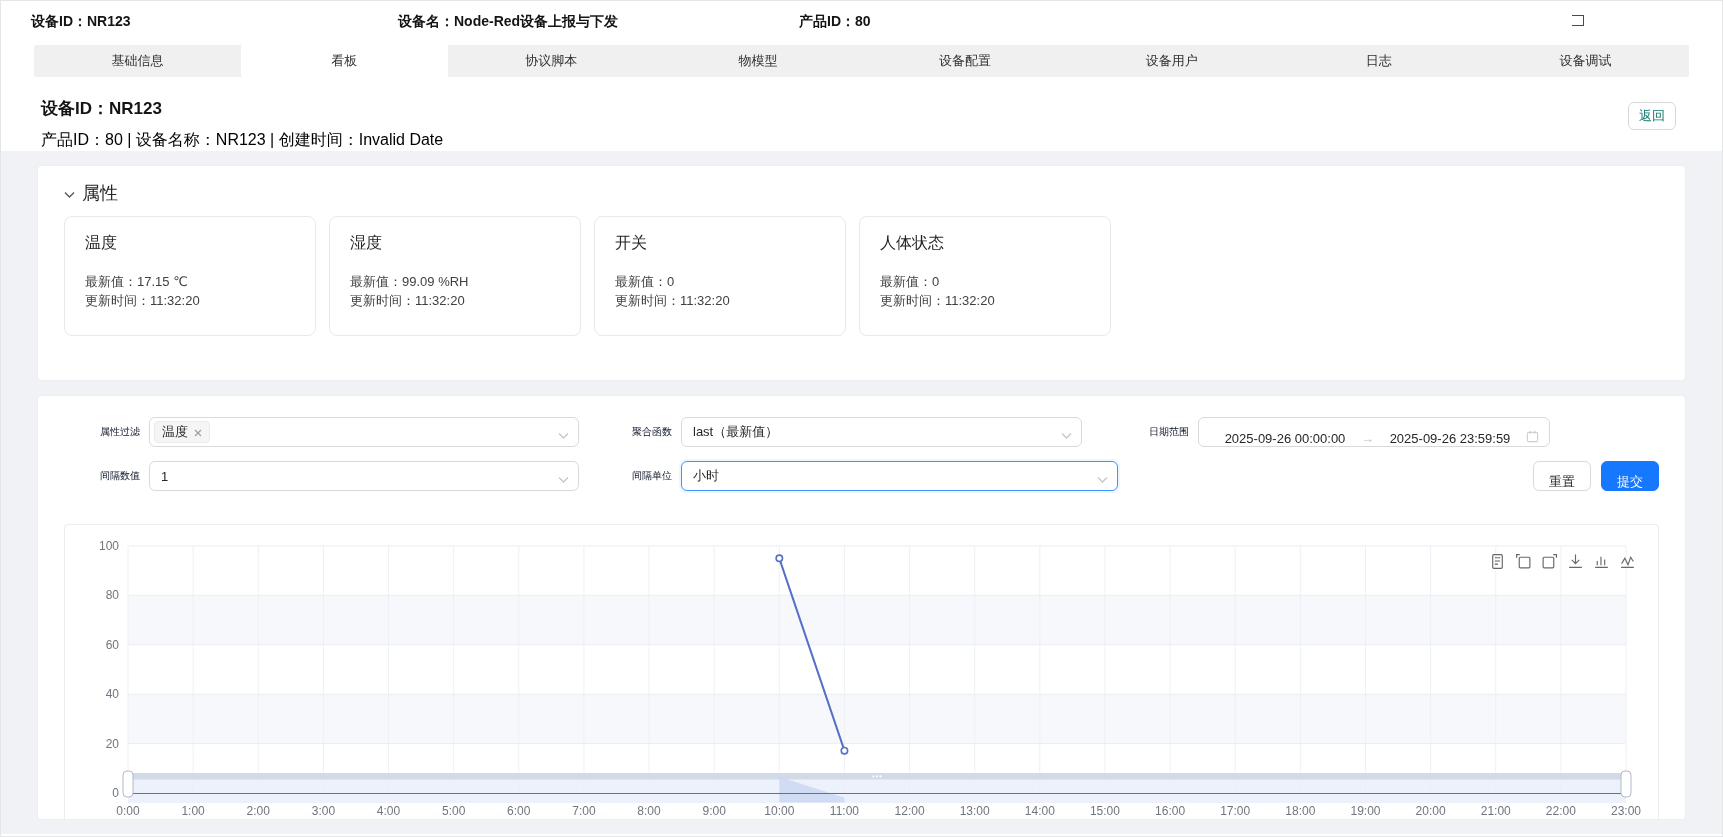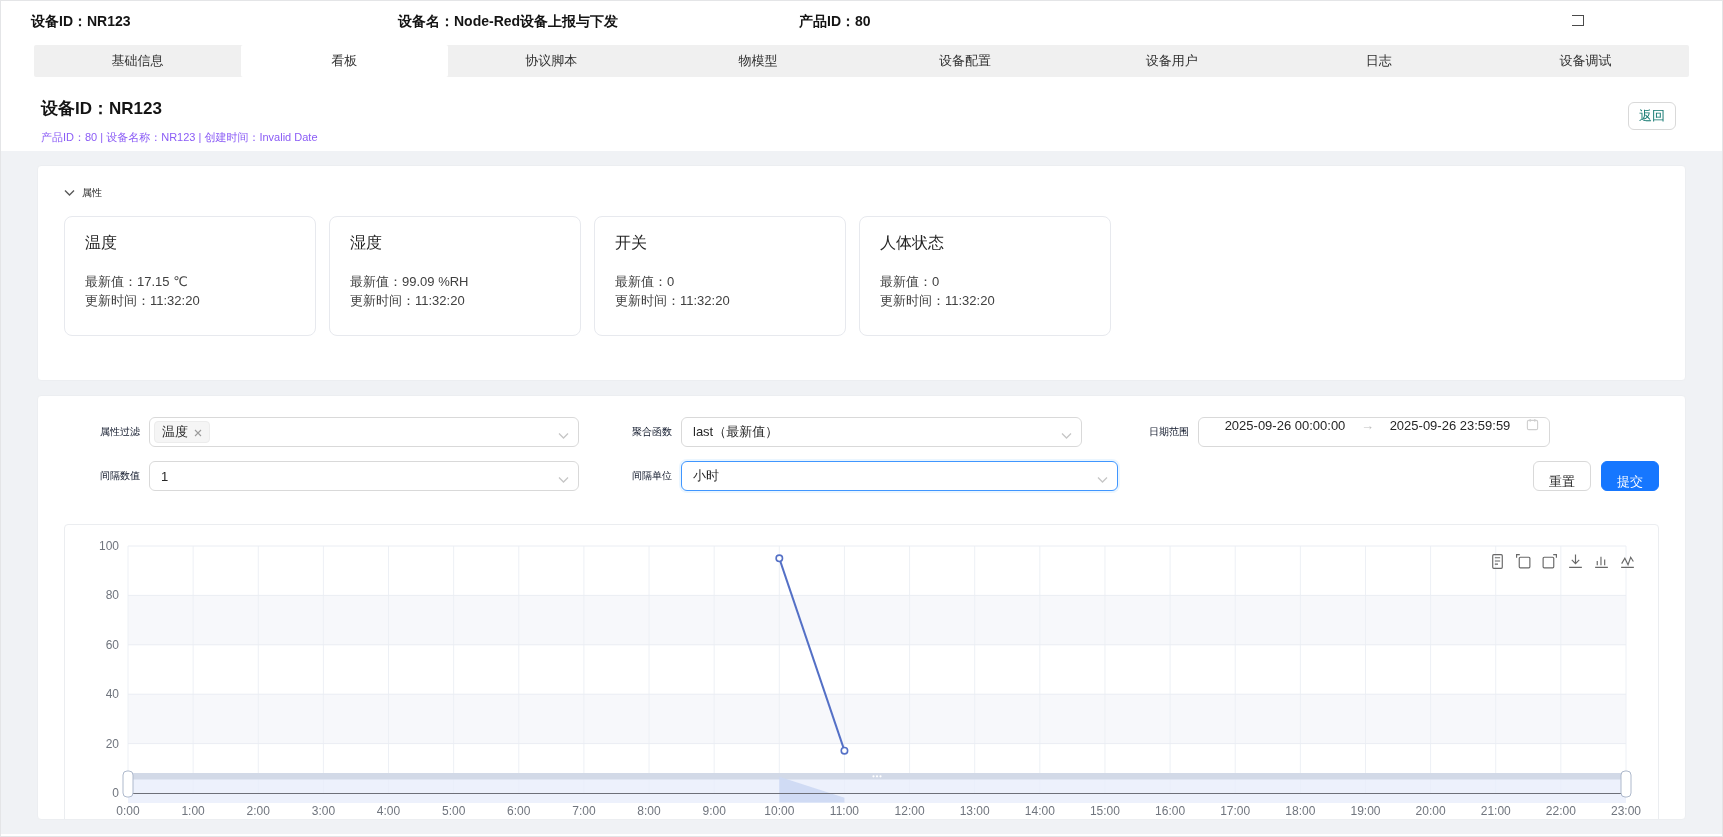--- a/index.html
+++ b/index.html
@@ -14,49 +14,49 @@
   .win-icon{position:absolute;left:1571px;top:14px;width:12px;height:11px;border:1.6px solid #4a4a4a;border-left:none;cursor:pointer}
 
   
   .tabbar{margin:4px 33px 0;height:32px;background:#f0f0f0;display:flex;border-radius:2px}
   .tab{flex:1;display:flex;align-items:center;justify-content:center;font-size:13px;color:#303030;cursor:pointer;white-space:nowrap}
   .tab.active{background:#fff;border-radius:2px}
 
   
   .page-head{background:#fff;padding:20px 0 0 40px;height:74px;position:relative}
   .page-title{font-size:17px;font-weight:700;color:#141414}
-  .page-sub{margin-top:10px;font-size:11px;color:#8b5cf6}
+  .page-sub{margin-top:10px;font-size:16px;color:#000000}
   .back-btn{position:absolute;right:46px;top:25px;width:48px;height:28px;background:#fff;border:1px solid #d9d9d9;border-radius:6px;font-size:13px;color:#0f766e;cursor:pointer;font-family:inherit}
 
   
   .content{background:#f0f2f5;height:683px;padding:14px 36px;display:flex;flex-direction:column;gap:14px}
   .card{background:#fff;border:1px solid #eceef1;border-radius:4px}
   .props-card{padding:10px 26px 26px;height:216px;flex:none}
-  .collapse-head{display:inline-flex;align-items:center;gap:7px;height:34px;font-size:10px;color:#262626;cursor:pointer}
+  .collapse-head{display:inline-flex;align-items:center;gap:7px;height:34px;font-size:18px;color:#262626;cursor:pointer}
   .prop-row{display:flex;gap:13px;margin-top:6px}
   .prop-card{width:252px;height:120px;border:1px solid #e7e9ee;border-radius:8px;padding:16px 20px;background:#fff}
   .prop-title{font-size:16px;color:#262626}
   .prop-lines{margin-top:18px}
   .prop-line{font-size:13px;color:#404040;line-height:19px}
 
   
   .query-card{padding:20px 26px;flex:1;overflow:hidden;min-height:0}
   .frow{display:flex;align-items:center;height:32px}
   .frow+.frow{margin-top:12px}
   .fg{display:flex;align-items:center;gap:9px}
   .fg1{margin-left:36px}.fg2{margin-left:53px}.fg3{margin-left:67px}
   .flabel{font-size:10px;color:#0f172a;white-space:nowrap}
   .select{height:30px;border:1px solid #d9d9d9;border-radius:6px;background:#fff;display:flex;align-items:center;padding:0 26px 0 11px;position:relative;font-size:13px;color:#262626;cursor:pointer}
   .sel-attr{width:430px;padding-left:4px}
   .sel-agg{width:401px}
   .sel-int{width:430px}
   .sel-unit{width:437px;border-color:#4096ff;box-shadow:0 0 0 2px rgba(5,145,255,.08)}
   .chev{position:absolute;right:9px;top:10px}
   .tagchip{display:inline-flex;align-items:center;gap:6px;background:#f5f5f5;border:1px solid #ececec;border-radius:4px;height:22px;padding:0 7px;font-size:13px;color:#262626}
-  .range{width:352px;height:30px;border:1px solid #d9d9d9;border-radius:6px;display:flex;align-items:flex-start;padding:0 10px;font-size:13px;color:#262626;background:#fff;cursor:pointer}
+  .range{width:352px;height:30px;border:1px solid #d9d9d9;border-radius:6px;display:flex;align-items:flex-end;padding:0 10px;font-size:13px;color:#262626;background:#fff;cursor:pointer}
   .rtext{flex:1;text-align:center;white-space:nowrap}
   .r-arrow{color:#bfbfbf;font-size:13px}
   .btns{margin-left:auto;display:flex;gap:10px}
   .btn{height:30px;padding:11px 15px;border-radius:6px;font-size:13px;cursor:pointer;border:1px solid #d9d9d9;background:#fff;color:#262626;font-family:inherit}
   .btn-primary{background:#1677ff;border-color:#1677ff;color:#fff}
 
   .chart-box{margin-top:32px;border:1px solid #ebedf0;border-radius:4px;position:relative;height:299px;overflow:hidden;background:#fff}
   .toolbox{position:absolute;top:28px;right:22px;display:flex;gap:9px;z-index:2}
   .tbi{width:17px;height:17px;color:#686868;cursor:pointer}
   .tbi svg{width:17px;height:17px;display:block}

